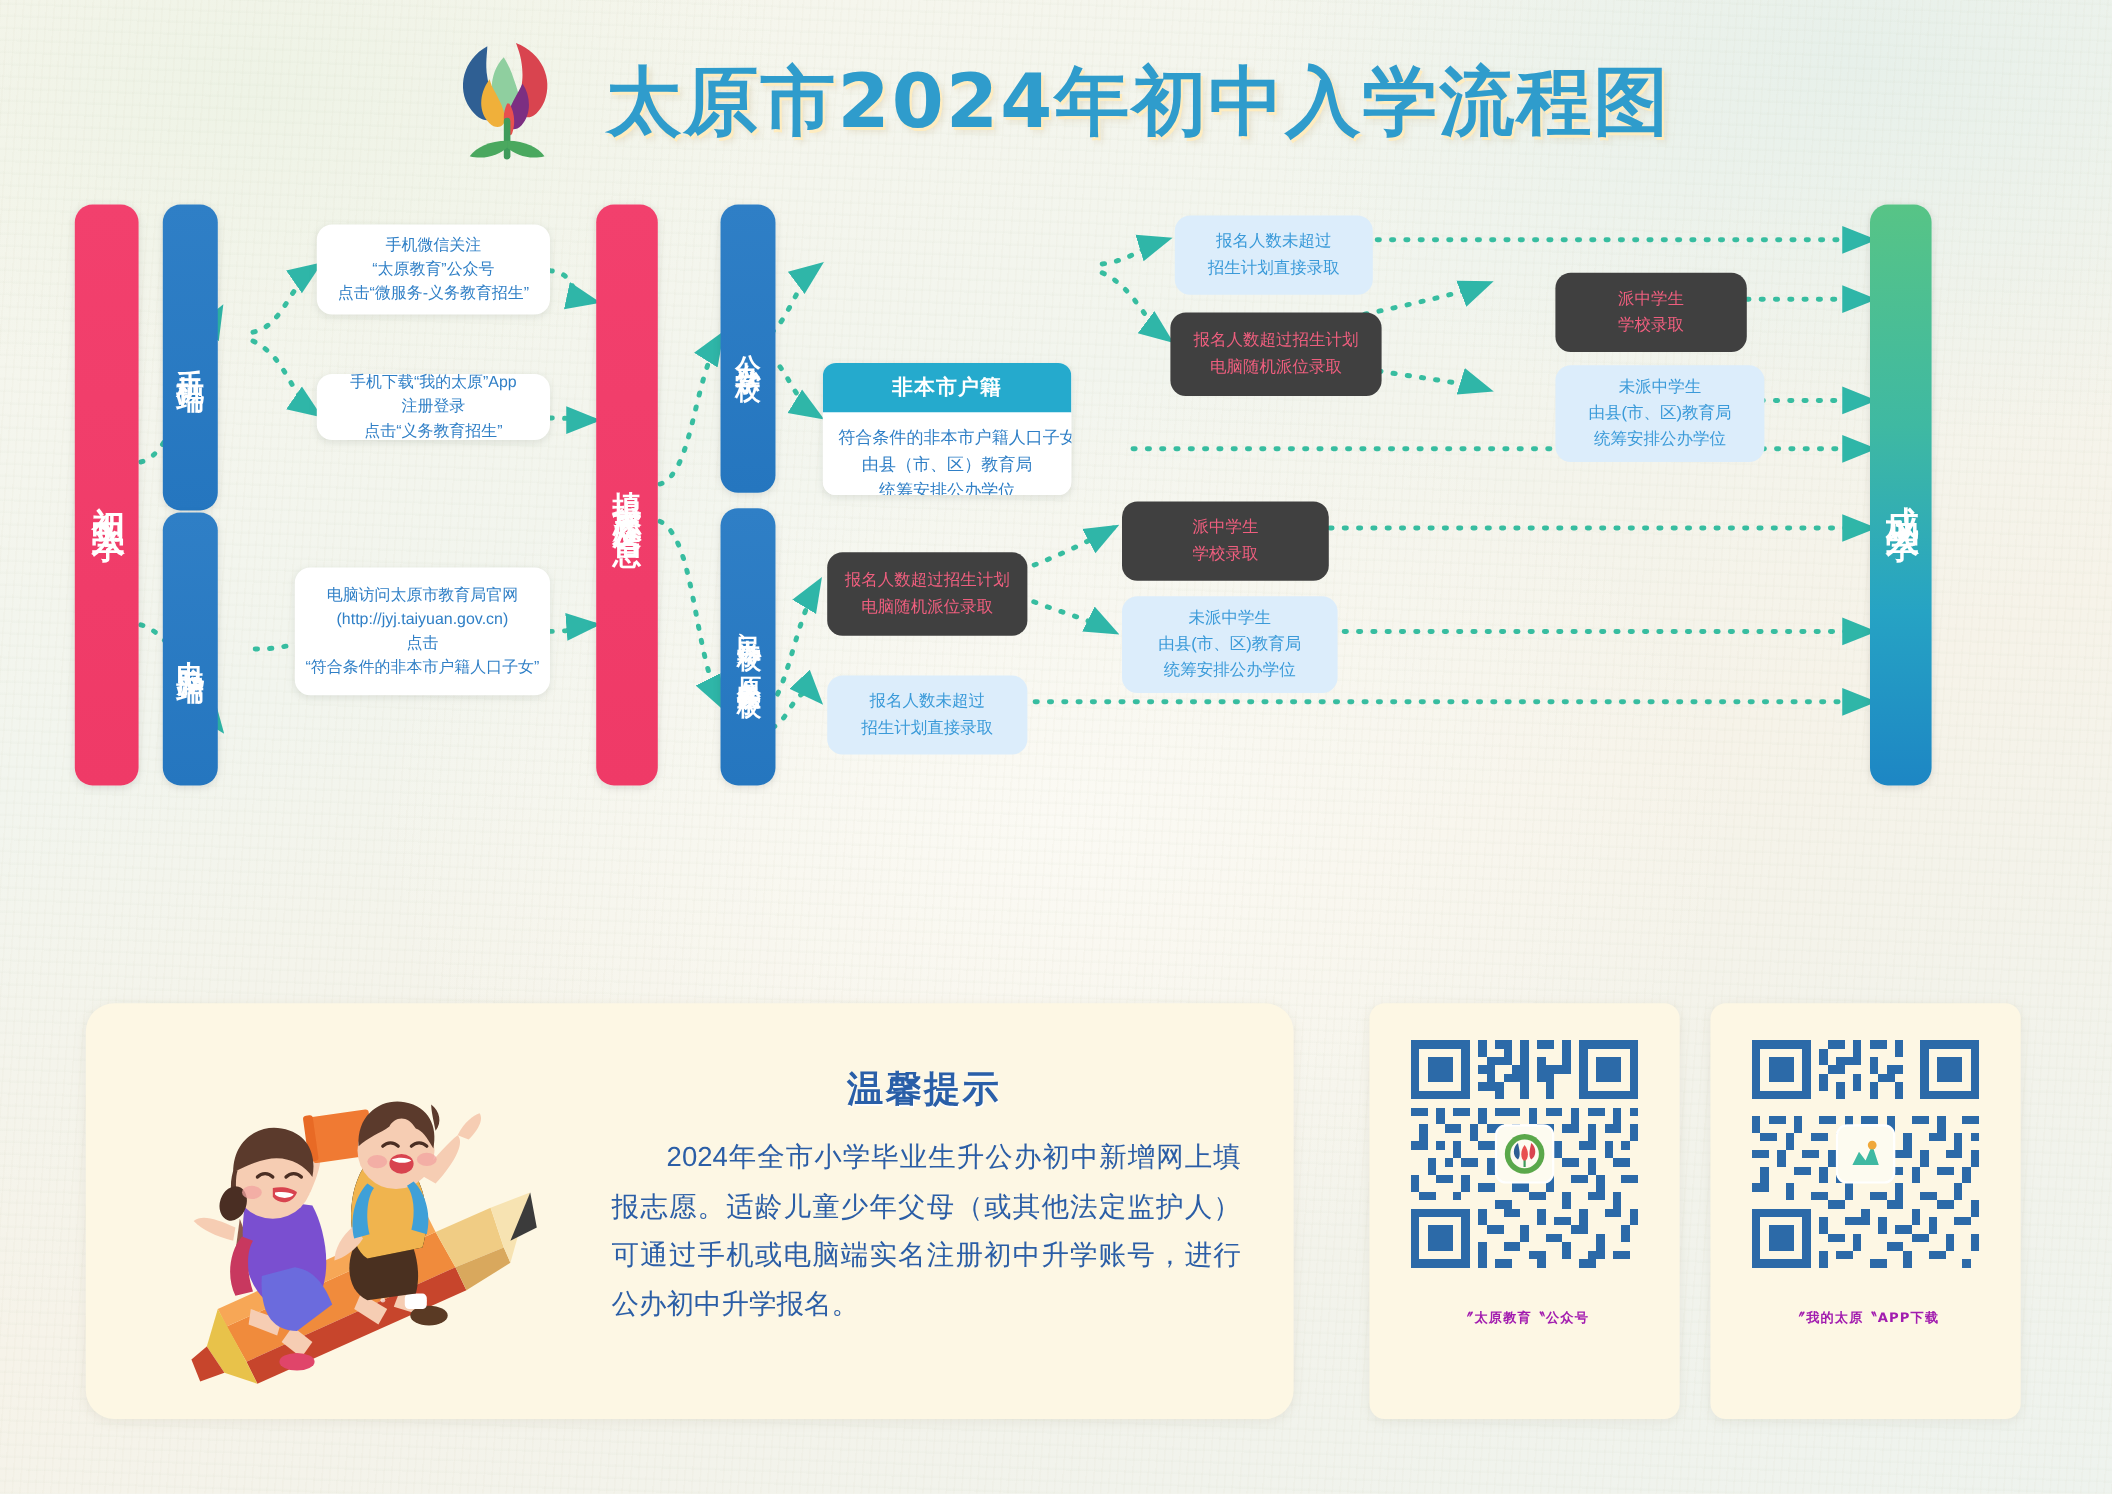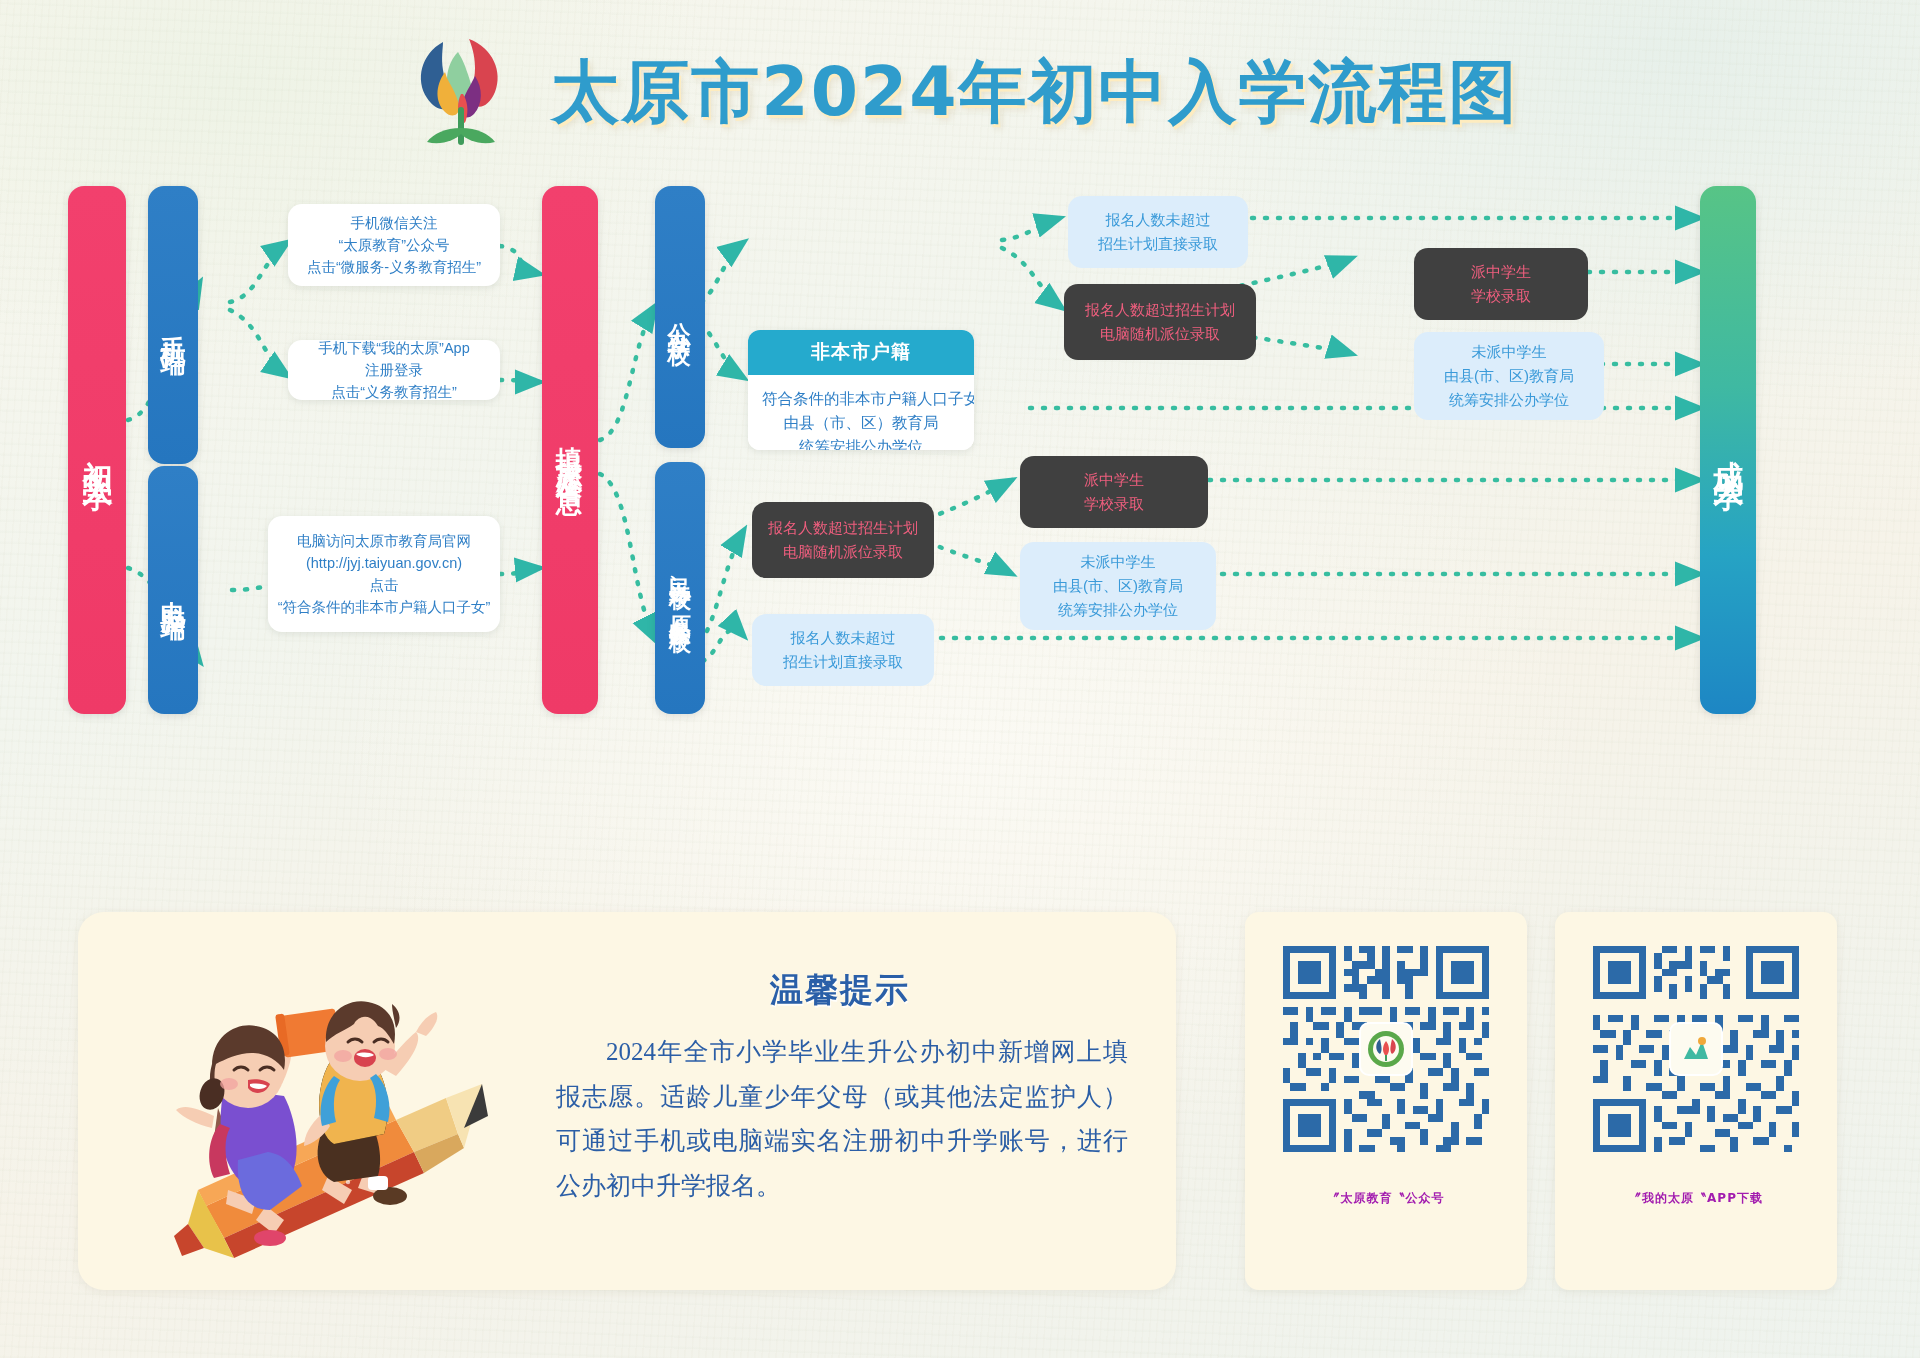--- a/index.html
+++ b/index.html
@@ -90,21 +90,21 @@
   .illus { position:absolute; left:96px; top:938px; width:400px; height:330px; }
   .tip-title {
     position:absolute; left:600px; top:968px; width:480px; text-align:center;
     font-size: 33px; font-weight:700; color:#2a5fa8; letter-spacing:2px;
     font-family:"DejaVu Sans","Liberation Sans",sans-serif;
     text-shadow: 1px 2px 0 rgba(255,255,255,0.8);
   }
   .tip-body {
     position:absolute; left:556px; top:1030px; width:572px;
     font-size: 25px; line-height: 1.78; color:#2b5ea6; text-align:justify;
-    text-indent: 2em; font-family:Liberation Serif, serif;
+    text-indent: 2em; font-family:Liberation Sans, sans-serif;
   }
   .qrcard {
     position:absolute; top:912px; width:282px; height:378px;
     background:#fdf7e4; border-radius: 14px; box-shadow: 0 2px 10px rgba(150,140,110,0.12);
     display:flex; flex-direction:column; align-items:center;
   }
   .qrcard.a { left:1245px; }
   .qrcard.b { left:1555px; }
   .qrimg { margin-top: 26px; width: 222px; height: 222px; position:relative; }
   .qrcap {

